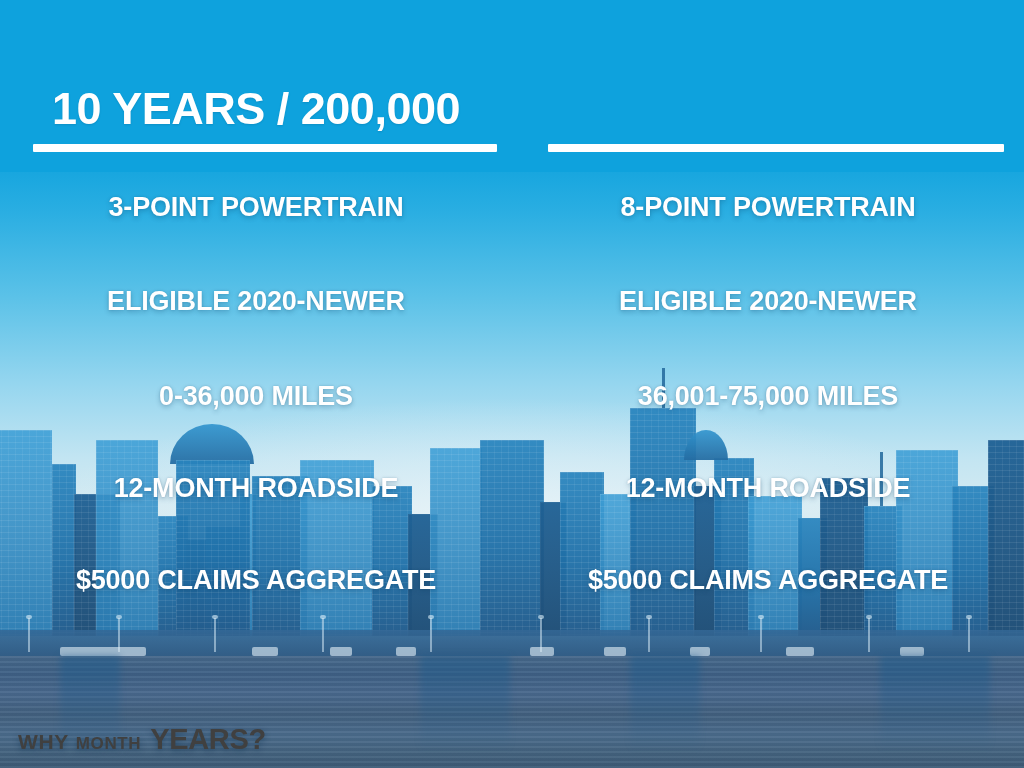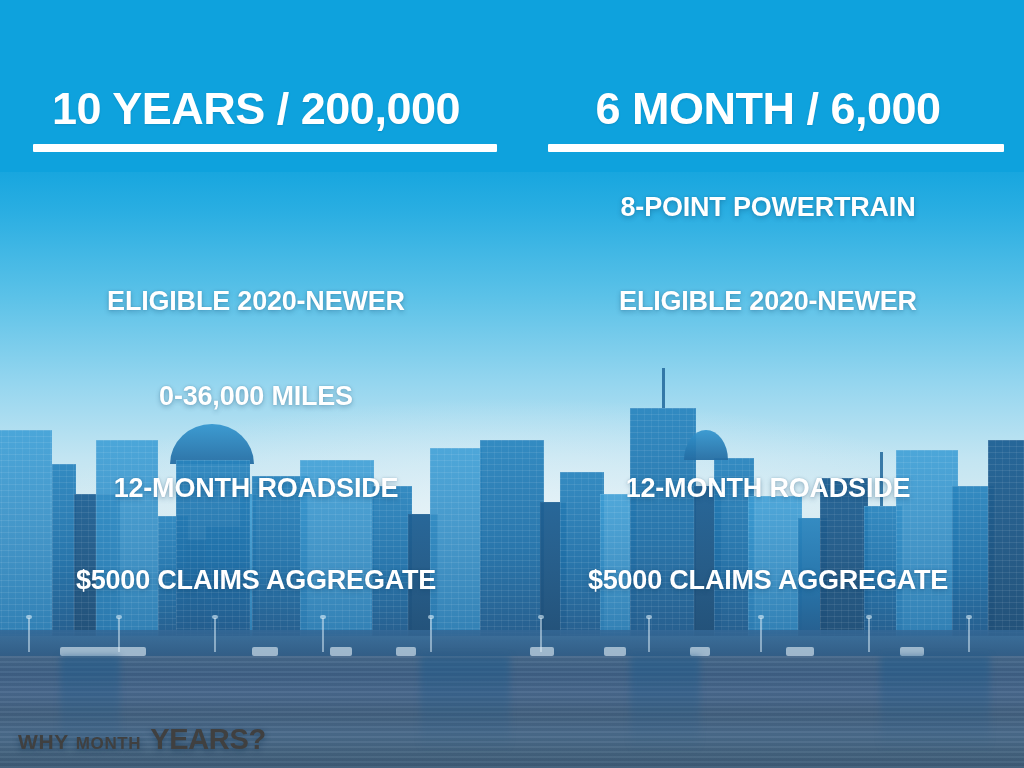--- a/index.html
+++ b/index.html
@@ -280,31 +280,32 @@
     <div class="refl" style="left:880px;width:110px;"></div>
     <div class="refl" style="left:60px;width:60px;"></div>
   </div>
 
   <div class="content">
     <div class="cols">
 
       <div class="col col-left">
         <div class="head">10 YEARS / 200,000</div>
         <div class="rule"></div>
+        <div class="item" style="top:194px;">3-POINT POWERTRAIN</div>
         <div class="item" style="top:288px;">ELIGIBLE 2020-NEWER</div>
         <div class="item" style="top:383px;">0-36,000 MILES</div>
         <div class="item" style="top:475px;">12-MONTH ROADSIDE</div>
         <div class="item" style="top:567px;">$5000 CLAIMS AGGREGATE</div>
       </div>
 
       <div class="col col-right">
-        <div class="head">6 MONTH / 6,000</div>
         <div class="rule"></div>
         <div class="item" style="top:194px;">8-POINT POWERTRAIN</div>
         <div class="item" style="top:288px;">ELIGIBLE 2020-NEWER</div>
+        <div class="item" style="top:383px;">36,001-75,000 MILES</div>
         <div class="item" style="top:475px;">12-MONTH ROADSIDE</div>
         <div class="item" style="top:567px;">$5000 CLAIMS AGGREGATE</div>
       </div>
 
     </div>
 
     <div class="footer">
       <span class="f-why">WHY</span>
       <span class="f-choose">MONTH</span>
       <span class="f-fusz">YEARS?</span>

